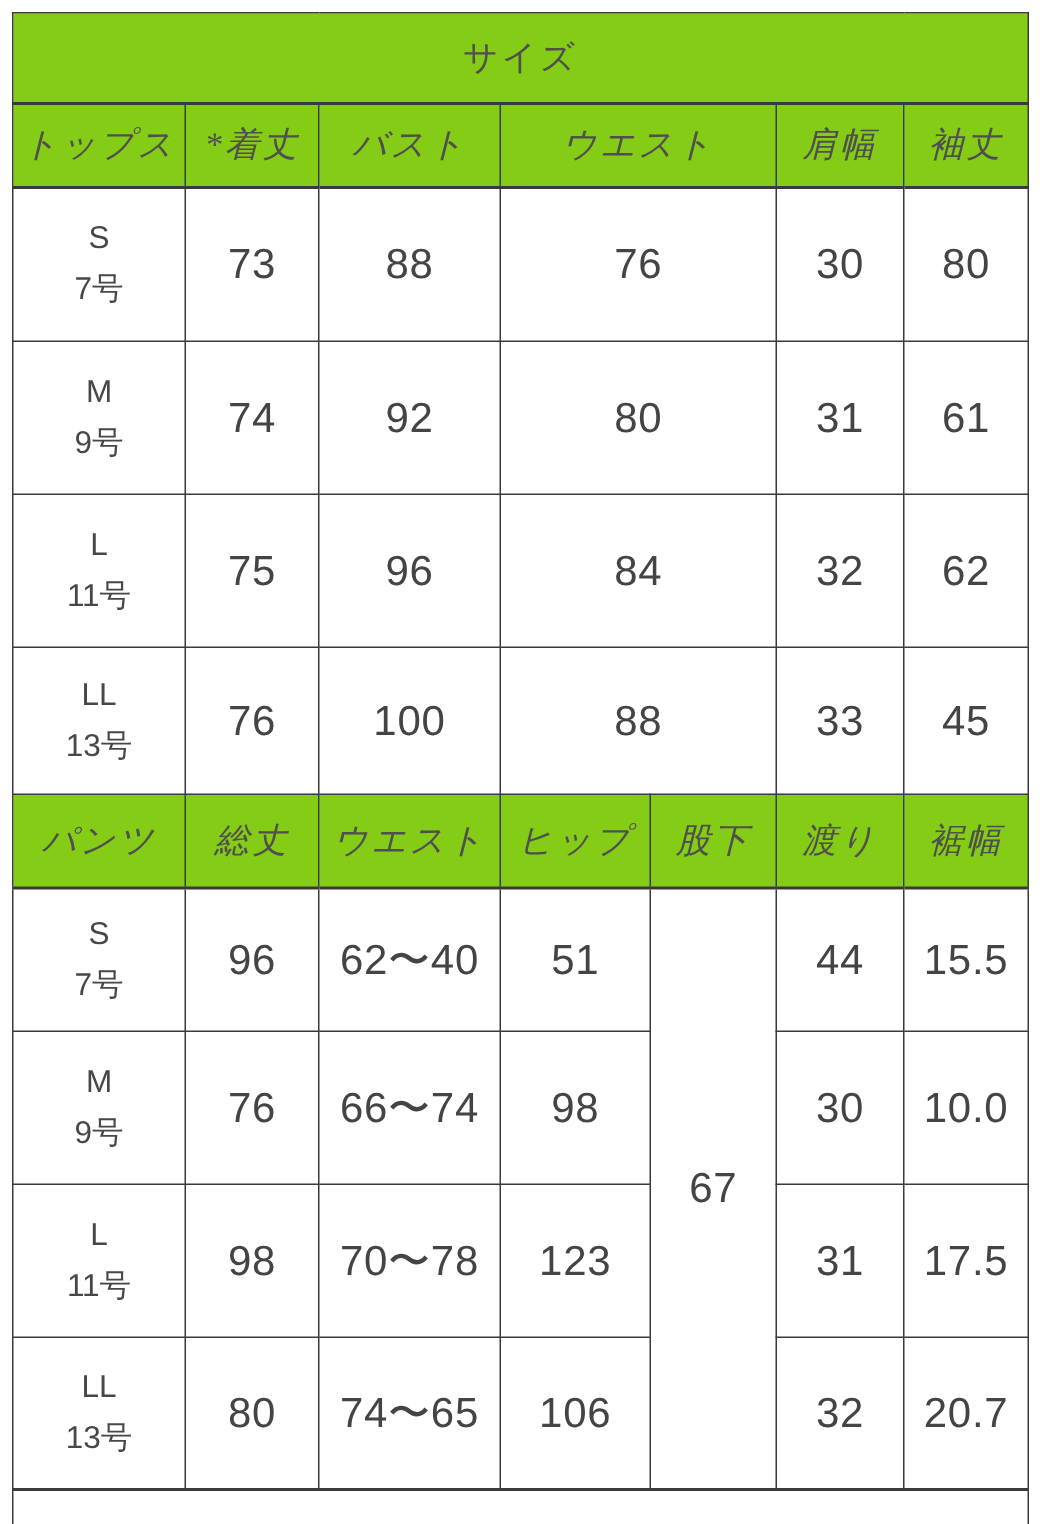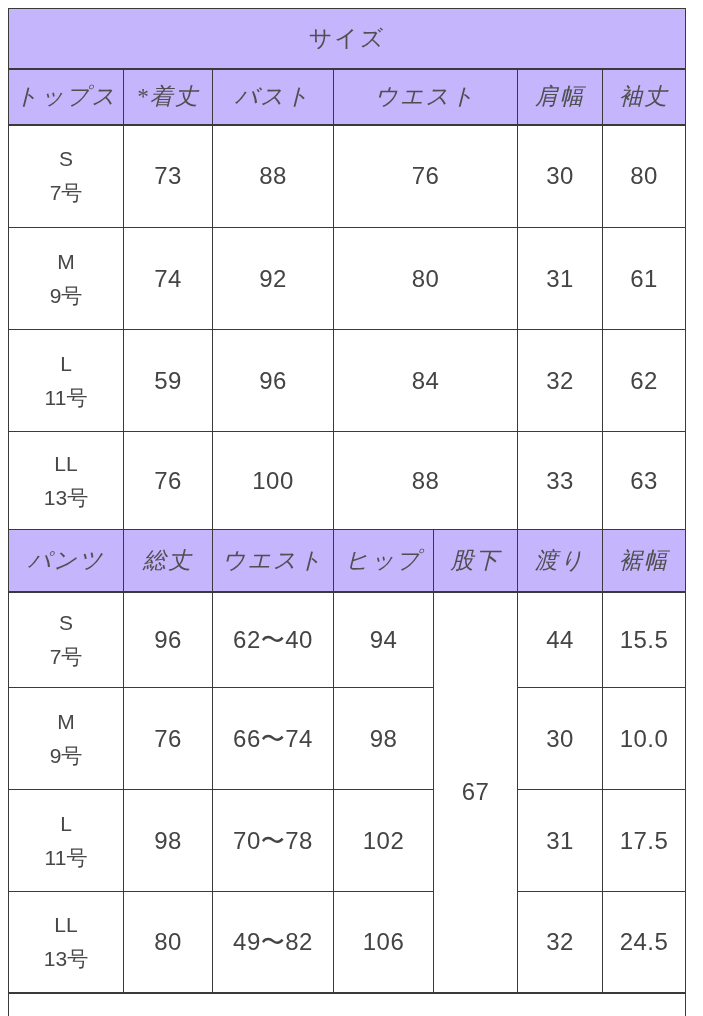--- a/index.html
+++ b/index.html
@@ -24,32 +24,32 @@
   }
   .size-table td {
     border: 1px solid #3a3a3a;
     text-align: center;
     vertical-align: middle;
     padding: 0;
     background: #ffffff;
   }
   
   td.ttl, td.hdr {
-    background: #c4b5fd;
+    background: #84cc16;
     font-family: "Liberation Serif", "DejaVu Serif", serif;
     font-size: 23px;
     color: #4f4f4f;
     letter-spacing: 2px;
   }
   tr.title-row td { border-bottom-width: 2px; }
   tr.header-row td { border-bottom-width: 2px; font-style: italic; }
   tr.cut-row td { border-top-width: 2px; border-bottom: none; }
   
   td.num {
-    font-size: 24px;
+    font-size: 28px;
     color: #444444;
     letter-spacing: 0.5px;
   }
   
   td.sizelbl { font-size: 21px; color: #474747; }
   .sizelbl .ln { line-height: 34px; }
 </style>
 </head>
 <body>
 
@@ -100,57 +100,57 @@
     <td class="num" colspan="2">80</td>
     <td class="num">31</td>
     <td class="num">61</td>
   </tr>
 
   <tr style="height:102px">
     <td class="sizelbl">
       <div class="ln">L</div>
       <div class="ln">11号</div>
     </td>
-    <td class="num">59</td>
+    <td class="num">75</td>
     <td class="num">96</td>
     <td class="num" colspan="2">84</td>
     <td class="num">32</td>
     <td class="num">62</td>
   </tr>
 
   <tr style="height:98px">
     <td class="sizelbl">
       <div class="ln">LL</div>
       <div class="ln">13号</div>
     </td>
     <td class="num">76</td>
     <td class="num">100</td>
     <td class="num" colspan="2">88</td>
     <td class="num">33</td>
-    <td class="num">63</td>
+    <td class="num">45</td>
   </tr>
 
   <tr class="header-row" style="height:62px">
     <td class="hdr">パンツ</td>
     <td class="hdr">総丈</td>
     <td class="hdr">ウエスト</td>
     <td class="hdr">ヒップ</td>
     <td class="hdr">股下</td>
     <td class="hdr">渡り</td>
     <td class="hdr">裾幅</td>
   </tr>
 
   <tr style="height:96px">
     <td class="sizelbl">
       <div class="ln">S</div>
       <div class="ln">7号</div>
     </td>
     <td class="num">96</td>
     <td class="num">62〜40</td>
-    <td class="num">94</td>
+    <td class="num">51</td>
     <td class="num" rowspan="4">67</td>
     <td class="num">44</td>
     <td class="num">15.5</td>
   </tr>
 
   <tr style="height:102px">
     <td class="sizelbl">
       <div class="ln">M</div>
       <div class="ln">9号</div>
     </td>
@@ -161,34 +161,34 @@
     <td class="num">10.0</td>
   </tr>
 
   <tr style="height:102px">
     <td class="sizelbl">
       <div class="ln">L</div>
       <div class="ln">11号</div>
     </td>
     <td class="num">98</td>
     <td class="num">70〜78</td>
-    <td class="num">102</td>
+    <td class="num">123</td>
     <td class="num">31</td>
     <td class="num">17.5</td>
   </tr>
 
   <tr style="height:101px">
     <td class="sizelbl">
       <div class="ln">LL</div>
       <div class="ln">13号</div>
     </td>
     <td class="num">80</td>
-    <td class="num">49〜82</td>
+    <td class="num">74〜65</td>
     <td class="num">106</td>
     <td class="num">32</td>
-    <td class="num">24.5</td>
+    <td class="num">20.7</td>
   </tr>
 
   <tr class="cut-row" style="height:60px">
     <td colspan="7"></td>
   </tr>
 </tbody>
   </table>
 
 </body></html>

